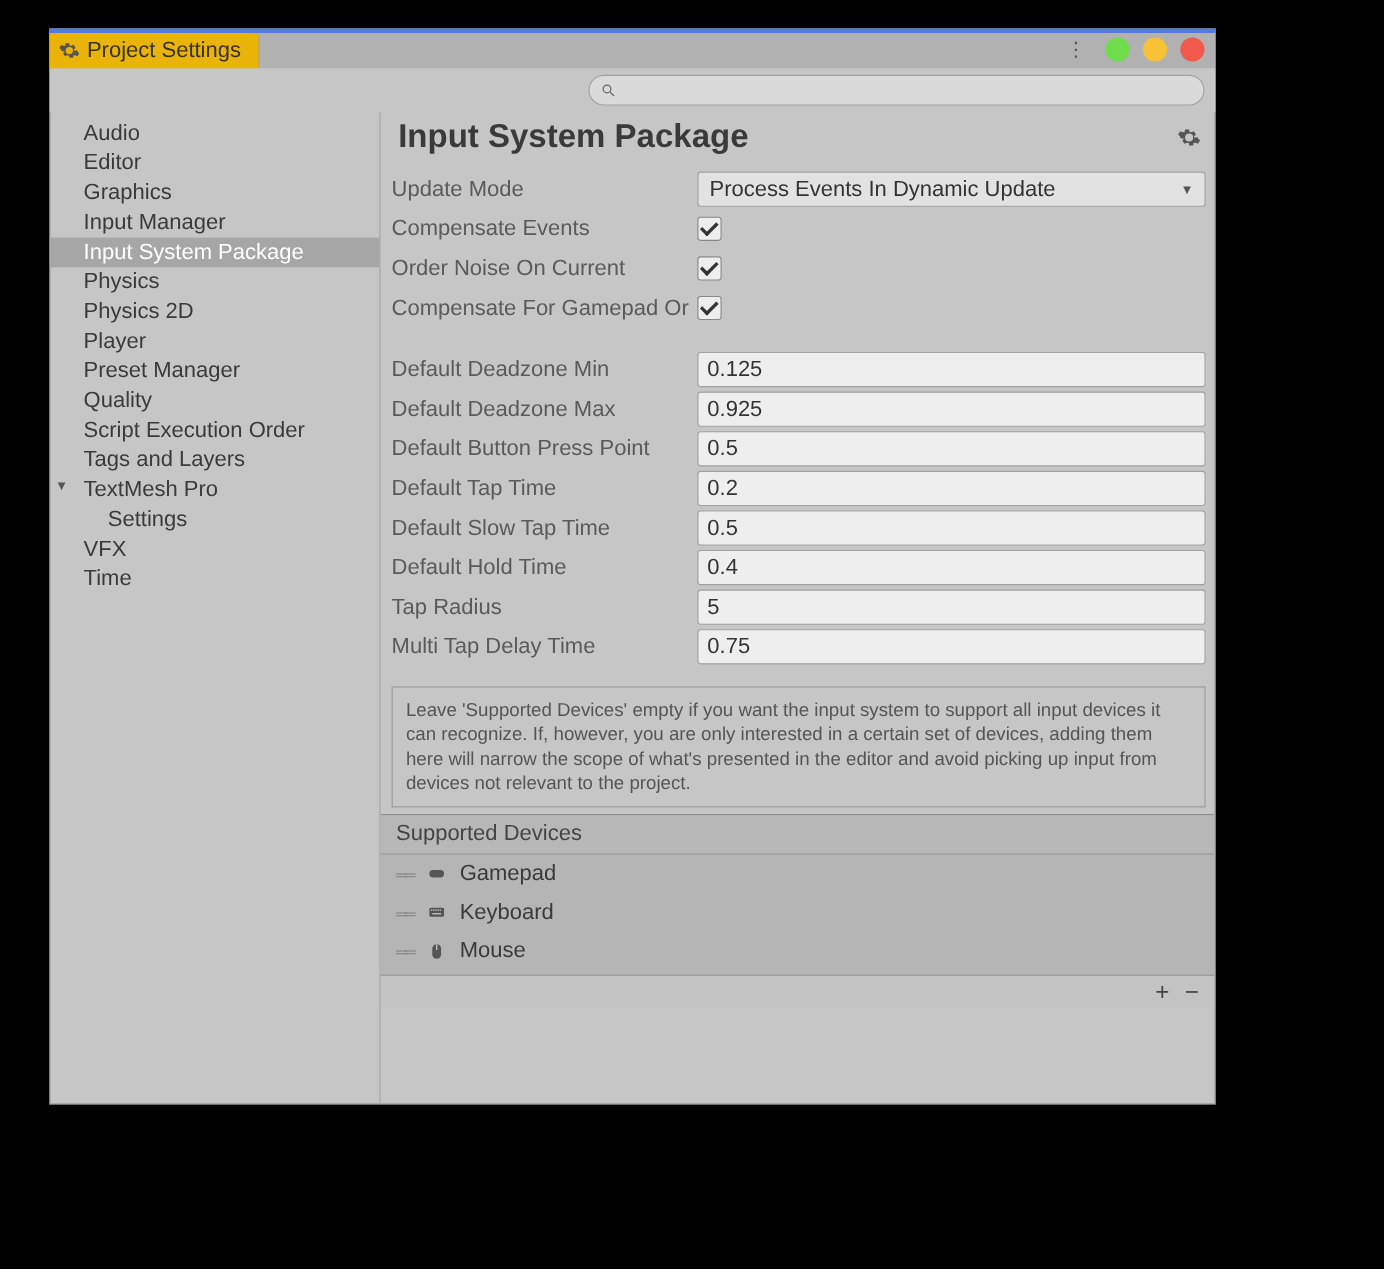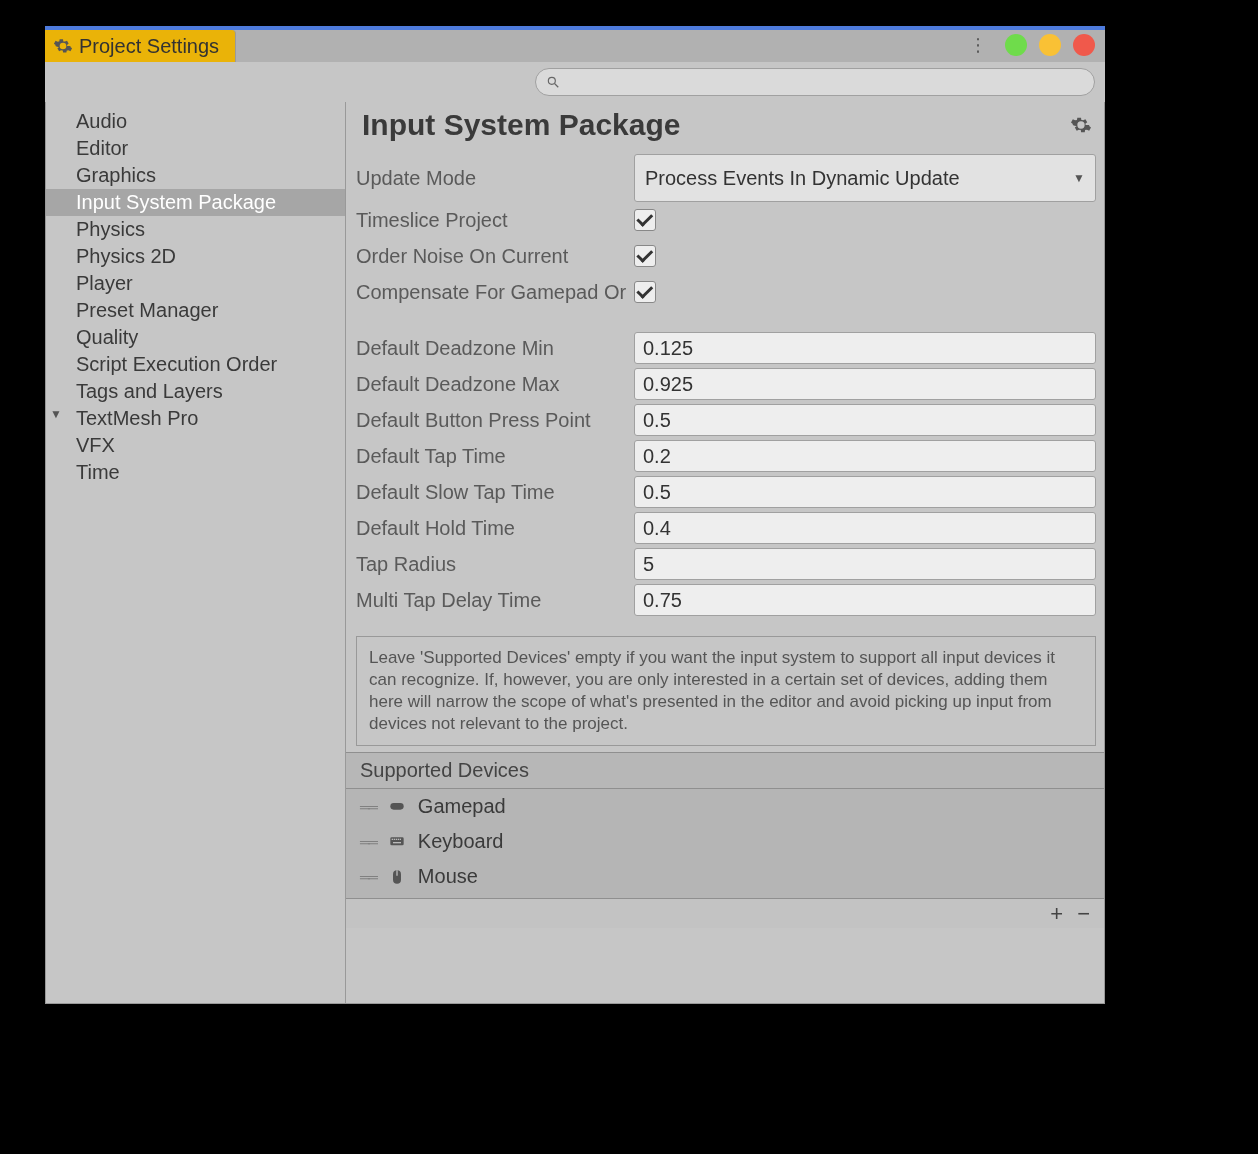--- a/index.html
+++ b/index.html
@@ -134,21 +134,21 @@
   .row-label {
     width: 278px;
     font-size: 20px;
     color: #5a5a5a;
     white-space: nowrap;
     overflow: hidden;
   }
   .row-field { flex: 1; }
   .select {
     width: 100%;
-    height: 48px;
+    height: 32px;
     background: #e2e2e2;
     border: 1px solid #a0a0a0;
     border-radius: 3px;
     display: flex;
     align-items: center;
     padding: 0 10px;
     font-size: 20px;
     color: #333;
     justify-content: space-between;
     cursor: pointer;
@@ -262,20 +262,23 @@
     <div class="sidebar" id="sidebar">
         <div class="side-item">
           <span>Audio</span>
         </div>
         <div class="side-item">
           <span>Editor</span>
         </div>
         <div class="side-item">
           <span>Graphics</span>
         </div>
+        <div class="side-item">
+          <span>Input Manager</span>
+        </div>
         <div class="side-item selected">
           <span>Input System Package</span>
         </div>
         <div class="side-item">
           <span>Physics</span>
         </div>
         <div class="side-item">
           <span>Physics 2D</span>
         </div>
         <div class="side-item">
@@ -289,20 +292,23 @@
         </div>
         <div class="side-item">
           <span>Script Execution Order</span>
         </div>
         <div class="side-item">
           <span>Tags and Layers</span>
         </div>
         <div class="side-item">
           <span class="arrow">▼</span>
           <span>TextMesh Pro</span>
+        </div>
+        <div class="side-item level2">
+          <span>Settings</span>
         </div>
         <div class="side-item">
           <span>VFX</span>
         </div>
         <div class="side-item">
           <span>Time</span>
         </div>
       </div>
 
     <div class="main">
@@ -317,21 +323,21 @@
         <div class="row">
           <div class="row-label">Update Mode</div>
           <div class="row-field">
             <div class="select">
               <span>Process Events In Dynamic Update</span>
               <span class="caret">▼</span>
             </div>
           </div>
         </div>
         <div class="row">
-          <div class="row-label">Timeslice Project</div>
+          <div class="row-label">Compensate Events</div>
           <div class="row-field">
               <div class="cb checked"></div>
             </div>
         </div>
         <div class="row">
           <div class="row-label">Order Noise On Current</div>
           <div class="row-field">
               <div class="cb checked"></div>
             </div>
         </div>

